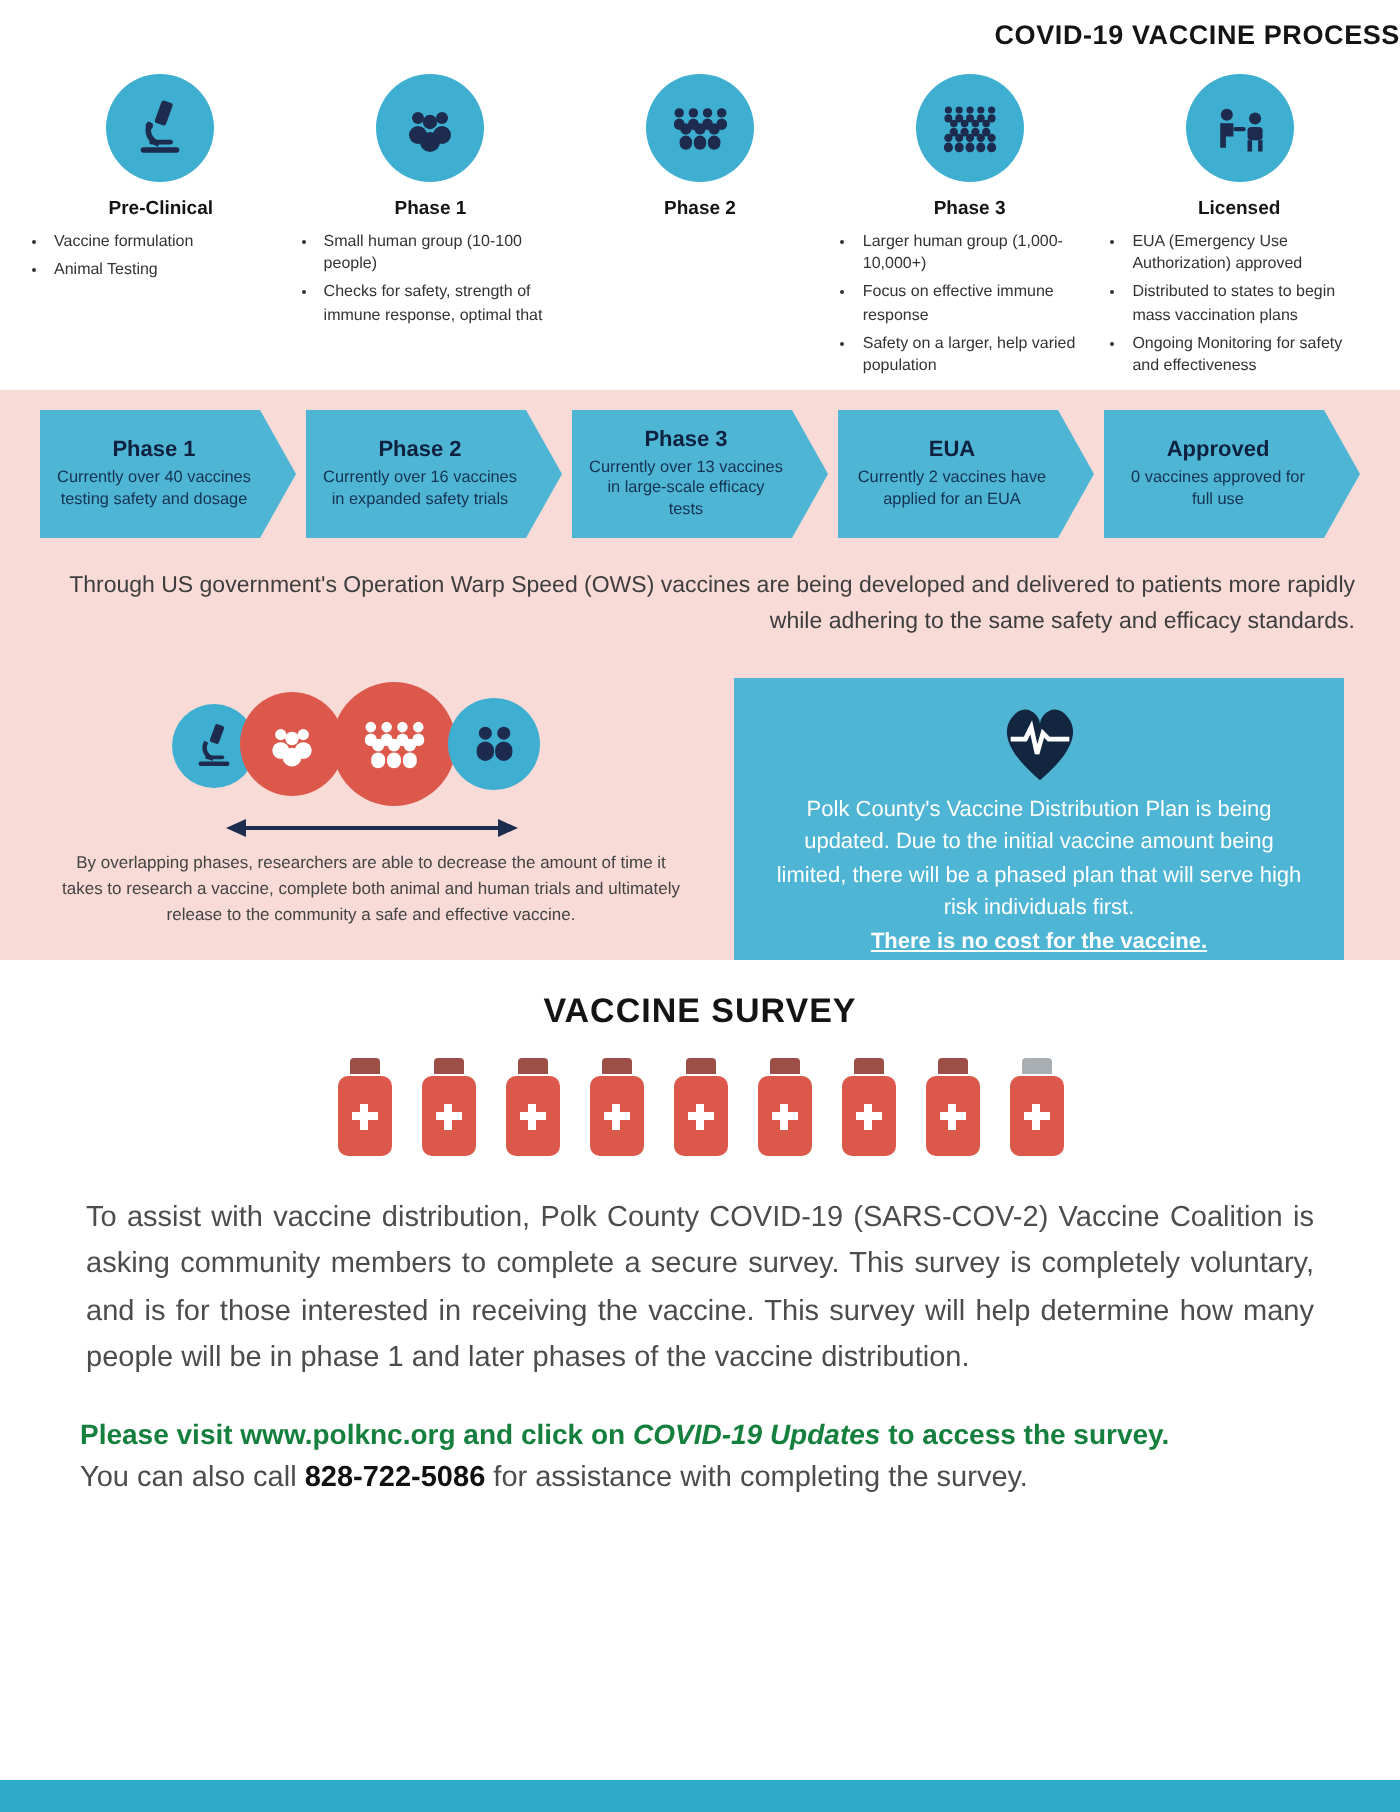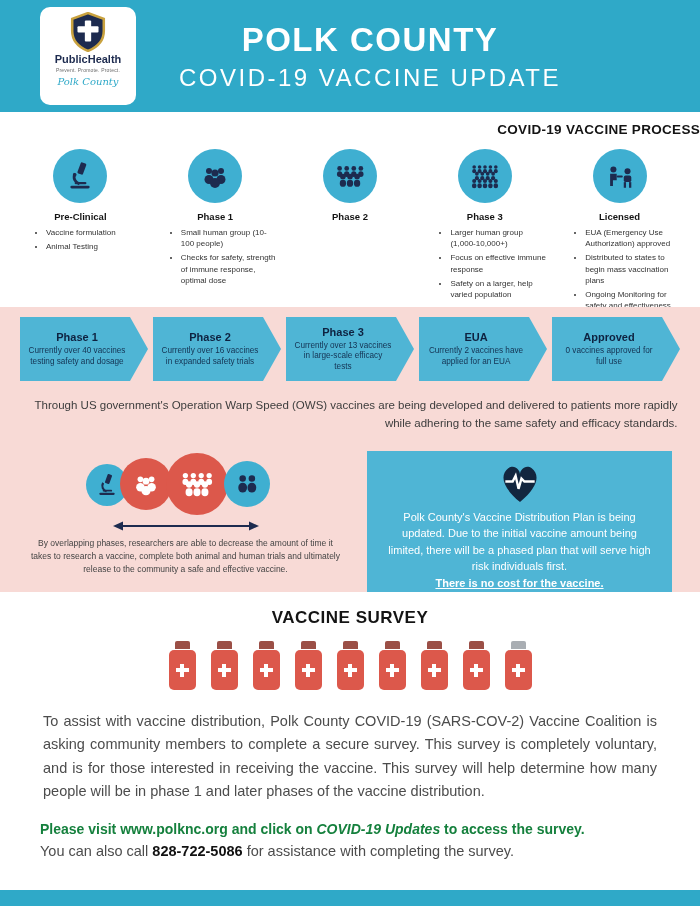--- a/index.html
+++ b/index.html
@@ -22,21 +22,21 @@
   
   .process { height:195px; background:#fff; padding-top:10px; }
   .process-heading { text-align:right; font-size:13.5px; font-weight:bold; color:#141414; letter-spacing:.3px;margin-left:27px; }
   .stages { display:flex; padding:12px 16px 0; gap:6px; }
   .stage { flex:1; display:flex; flex-direction:column; align-items:center; }
   .stage-circle { width:54px; height:54px; border-radius:50%; background:var(--circle_blue,#3FAFD1);
                   display:flex; align-items:center; justify-content:center; color:var(--navy,#1D2B4F); flex:none; }
   .stage-circle svg { fill:currentColor; }
   .stage-label { font-size:9.5px; font-weight:bold; color:#141414; margin:8px 0 5px; text-align:center; }
   .stage-bullets { list-style:disc outside; padding-left:11px; font-size:8px; color:#333; line-height:1.4; align-self:stretch; }
-  .stage-bullets li { margin-bottom:3px;margin-left:19px; }
+  .stage-bullets li { margin-bottom:3px; }
 
   
   .pink { height:285px; background:var(--section_pink,#F8DAD6); padding-top:10px; }
   .arrows { display:flex; gap:5px; padding:0 20px; }
   .arrow { flex:1; height:64px; background:var(--accent_blue,#4FB5D5);
            clip-path:polygon(0 0, calc(100% - 18px) 0, 100% 50%, calc(100% - 18px) 100%, 0 100%);
            display:flex; flex-direction:column; justify-content:center; padding:4px 22px 4px 8px; text-align:center; }
   .arrow-title { font-size:11px; font-weight:bold; color:#0e2240; margin-bottom:3px; }
   .arrow-text { font-size:8.2px; color:#143252; line-height:1.3; }
   .ows { max-width:655px; margin:16px auto 0; text-align:right; font-size:11.5px; color:#3d3d3d; line-height:1.55; }
@@ -75,36 +75,20 @@
   .cta .it { font-style:italic; }
   .phone-line { width:620px; margin:6px auto 0; font-size:14.5px; color:#4c4c4c; }
   .phone-line .num { font-weight:bold; color:#111; }
   .footer-bar { height:16px; background:var(--header_teal,#2FA9C8); }
 </style>
 </head>
 <body>
 
 <div class="page">
 
-  <div class="header">
-    <div class="logo-card">
-      <svg class="logo-shield" viewBox="0 0 36 38">
-        <path d="M18 1 L33 6.5 V18 C33 27.5 26.5 33.5 18 37 C9.5 33.5 3 27.5 3 18 V6.5 Z" fill="#1D2B4F" stroke="#C9A23F" stroke-width="2.4"></path>
-        <rect x="15" y="8" width="6" height="20" rx="1" fill="#fff"></rect>
-        <rect x="8" y="13.5" width="20" height="6" rx="1" fill="#fff"></rect>
-      </svg>
-      <div class="logo-org">PublicHealth</div>
-      <div class="logo-tagline">Prevent. Promote. Protect.</div>
-      <div class="logo-county">Polk County</div>
-    </div>
-    <div class="header-titles">
-      <div class="header-title">POLK COUNTY</div>
-      <div class="header-subtitle">COVID-19 VACCINE UPDATE</div>
-    </div>
-  </div>
 
   <div class="process">
     <div class="process-heading">COVID-19 VACCINE PROCESS</div>
     <div class="stages">
 
       <div class="stage">
         <div class="stage-circle">
           <svg width="30" height="30" viewBox="0 0 28 28">
             <rect x="13" y="1.5" width="5.5" height="11" rx="1.2" transform="rotate(20 15.75 7)"></rect>
             <path d="M9.5 11.5 c-2.5 4.5 0 8.5 4 10" fill="none" stroke="currentColor" stroke-width="2.6"></path>
@@ -127,21 +111,21 @@
               <rect x="5.5" y="15" width="9" height="9" rx="4.5"></rect>
             <circle cx="22" cy="11" r="3"></circle>
               <rect x="17.5" y="15" width="9" height="9" rx="4.5"></rect>
             <circle cx="16" cy="13" r="3.6"></circle>
               <rect x="11" y="18" width="10" height="10" rx="5"></rect>
           </svg>
         </div>
         <div class="stage-label">Phase 1</div>
         <ul class="stage-bullets">
           <li>Small human group (10-100 people)</li>
-          <li>Checks for safety, strength of immune response, optimal dose</li>
+          <li>Checks for safety, strength of immune response, optimal that</li>
         </ul>
       </div>
 
       <div class="stage">
         <div class="stage-circle">
           <svg width="34" height="30" viewBox="0 0 36 30">
             <circle cx="7" cy="7" r="2.5"></circle>
               <rect x="4.2" y="10" width="5.6" height="6" rx="2.8"></rect>
             <circle cx="14.5" cy="7" r="2.5"></circle>
               <rect x="11.7" y="10" width="5.6" height="6" rx="2.8"></rect>

